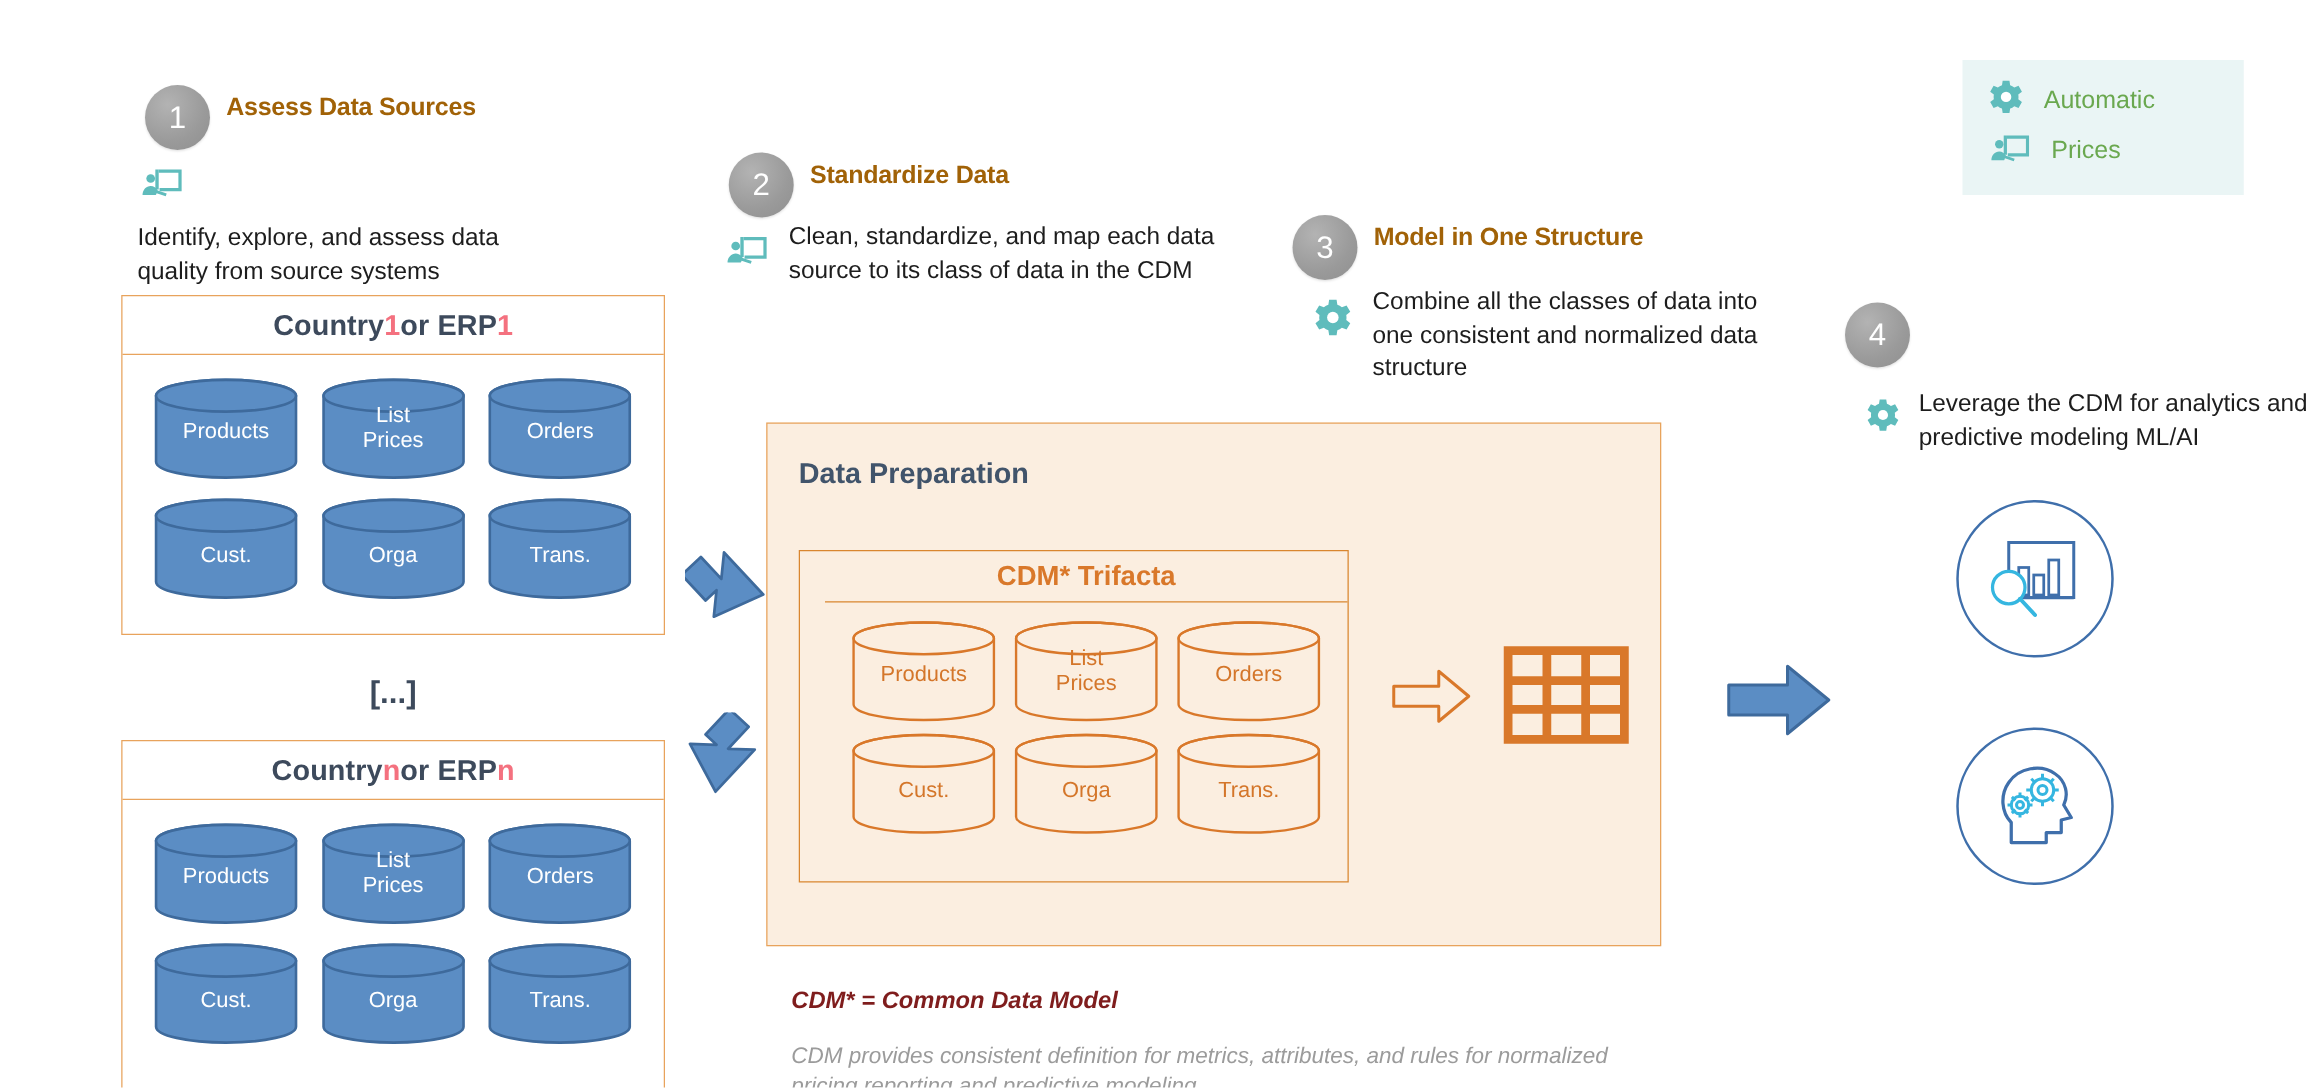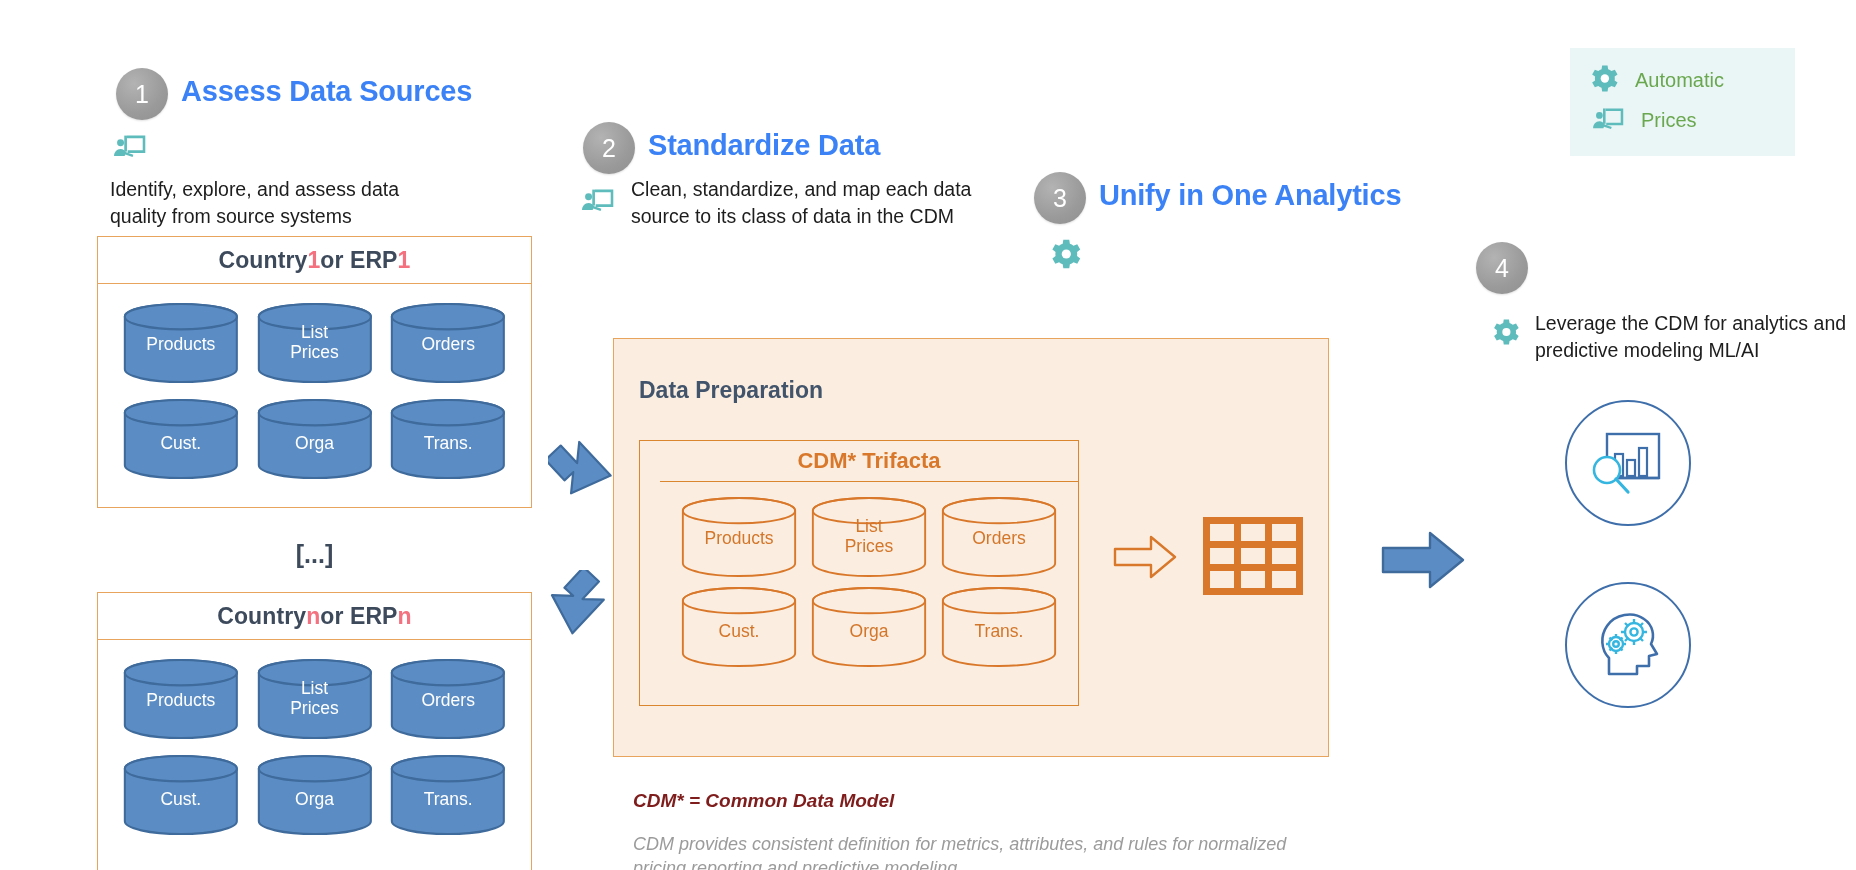--- a/index.html
+++ b/index.html
@@ -12,21 +12,21 @@
 
   
   .step-num{
     width:52px;height:52px;border-radius:50%;
     background:radial-gradient(circle at 35% 30%, #b3b3b3 0%, #9a9a9a 60%, #8f8f8f 100%);
     color:#ffffff;font-size:25px;font-weight:400;
     display:flex;align-items:center;justify-content:center;
     box-shadow:0 1px 2px rgba(0,0,0,.12);
   }
   .step-title{
-    color:#3b82f6;font-size:29px;font-weight:bold;line-height:1.12;
+    color:#a16207;font-size:20px;font-weight:bold;line-height:1.12;
     letter-spacing:-.2px;
   }
   .step-desc{
     color:#1d1d1d;font-size:19.5px;line-height:1.36;
   }
 
   
   .gear-ic{display:block;}
   .manual-ic{display:block;}
 
@@ -144,29 +144,30 @@
     <svg width="40" height="27" viewBox="0 0 31 24" fill="#5fbcbc">
         <use href="#ic-manual"></use>
       </svg>
   </span>
   <div class="step-desc" style="width:345px;">Clean, standardize, and map each data source to its class of data in the CDM</div>
 </div>
 
 <div class="abs" style="left:1034px;top:172px;">
   <div style="display:flex;align-items:flex-start;gap:13px;">
     <div class="step-num">3</div>
-    <div class="step-title" style="margin-top:7px;">Unify in One Analytics</div>
+    <div class="step-title" style="margin-top:7px;">Model in One Structure</div>
   </div>
 </div>
 <div class="abs" style="left:1050px;top:228px;display:flex;align-items:flex-start;gap:14px;">
   <span class="gear-ic" style="margin-top:9px;flex:none;">
     <svg width="34" height="34" viewBox="0 0 24 24" fill="#5fbcbc">
         <use href="#ic-gear"></use>
       </svg>
   </span>
+  <div class="step-desc" style="width:320px;">Combine all the classes of data into one consistent and normalized data structure</div>
 </div>
 
 <div class="abs" style="left:1476px;top:228px;">
   <div style="display:flex;align-items:flex-start;gap:13px;">
     <div class="step-num" style="margin-top:14px;">4</div>
   </div>
 </div>
 <div class="abs" style="left:1492px;top:310px;display:flex;align-items:flex-start;gap:13px;">
   <span class="gear-ic" style="margin-top:7px;flex:none;">
     <svg width="30" height="30" viewBox="0 0 24 24" fill="#5fbcbc">
@@ -310,21 +311,21 @@
     <path d="M10 6 L31 6 L31 30 L47 16 L47 62 L6 48 L22 34 L10 34 Z" transform="rotate(-43 34 34)" fill="#5b8dc4" stroke="#3e6a9c" stroke-width="2.2" stroke-linejoin="round"></path>
   </svg>
 </div>
 <div class="abs" style="left:548px;top:570px;">
   <svg width="68" height="70" viewBox="0 0 68 70">
     <path d="M10 6 L31 6 L31 30 L47 16 L47 62 L6 48 L22 34 L10 34 Z" transform="rotate(43 34 34)" fill="#5b8dc4" stroke="#3e6a9c" stroke-width="2.2" stroke-linejoin="round"></path>
   </svg>
 </div>
 
 <div class="abs prep-panel" style="left:613px;top:338px;width:716px;height:419px;">
-  <div class="prep-title" style="position:absolute;left:25px;top:26px;margin-top:12px;">Data Preparation</div>
+  <div class="prep-title" style="position:absolute;left:25px;top:26px;">Data Preparation</div>
 
   <div class="cdm-box" style="position:absolute;left:25px;top:101px;width:440px;height:266px;">
     <div class="cdm-head">CDM* Trifacta</div>
     <div class="cyl-grid" style="padding:14px 20px 0 20px;gap:8px 12px;">
       <div class="cyl orange">
         <svg viewBox="0 0 124 84" width="100%" height="82" preserveAspectRatio="none">
             <path d="M3 15 a59 13 0 0 1 118 0 v54 a59 13 0 0 1 -118 0 z" fill="none" stroke="#d9782a" stroke-width="2"></path>
             <ellipse cx="62" cy="15" rx="59" ry="13" fill="none" stroke="#d9782a" stroke-width="2"></ellipse>
           </svg>
         <div class="lbl">Products</div>

